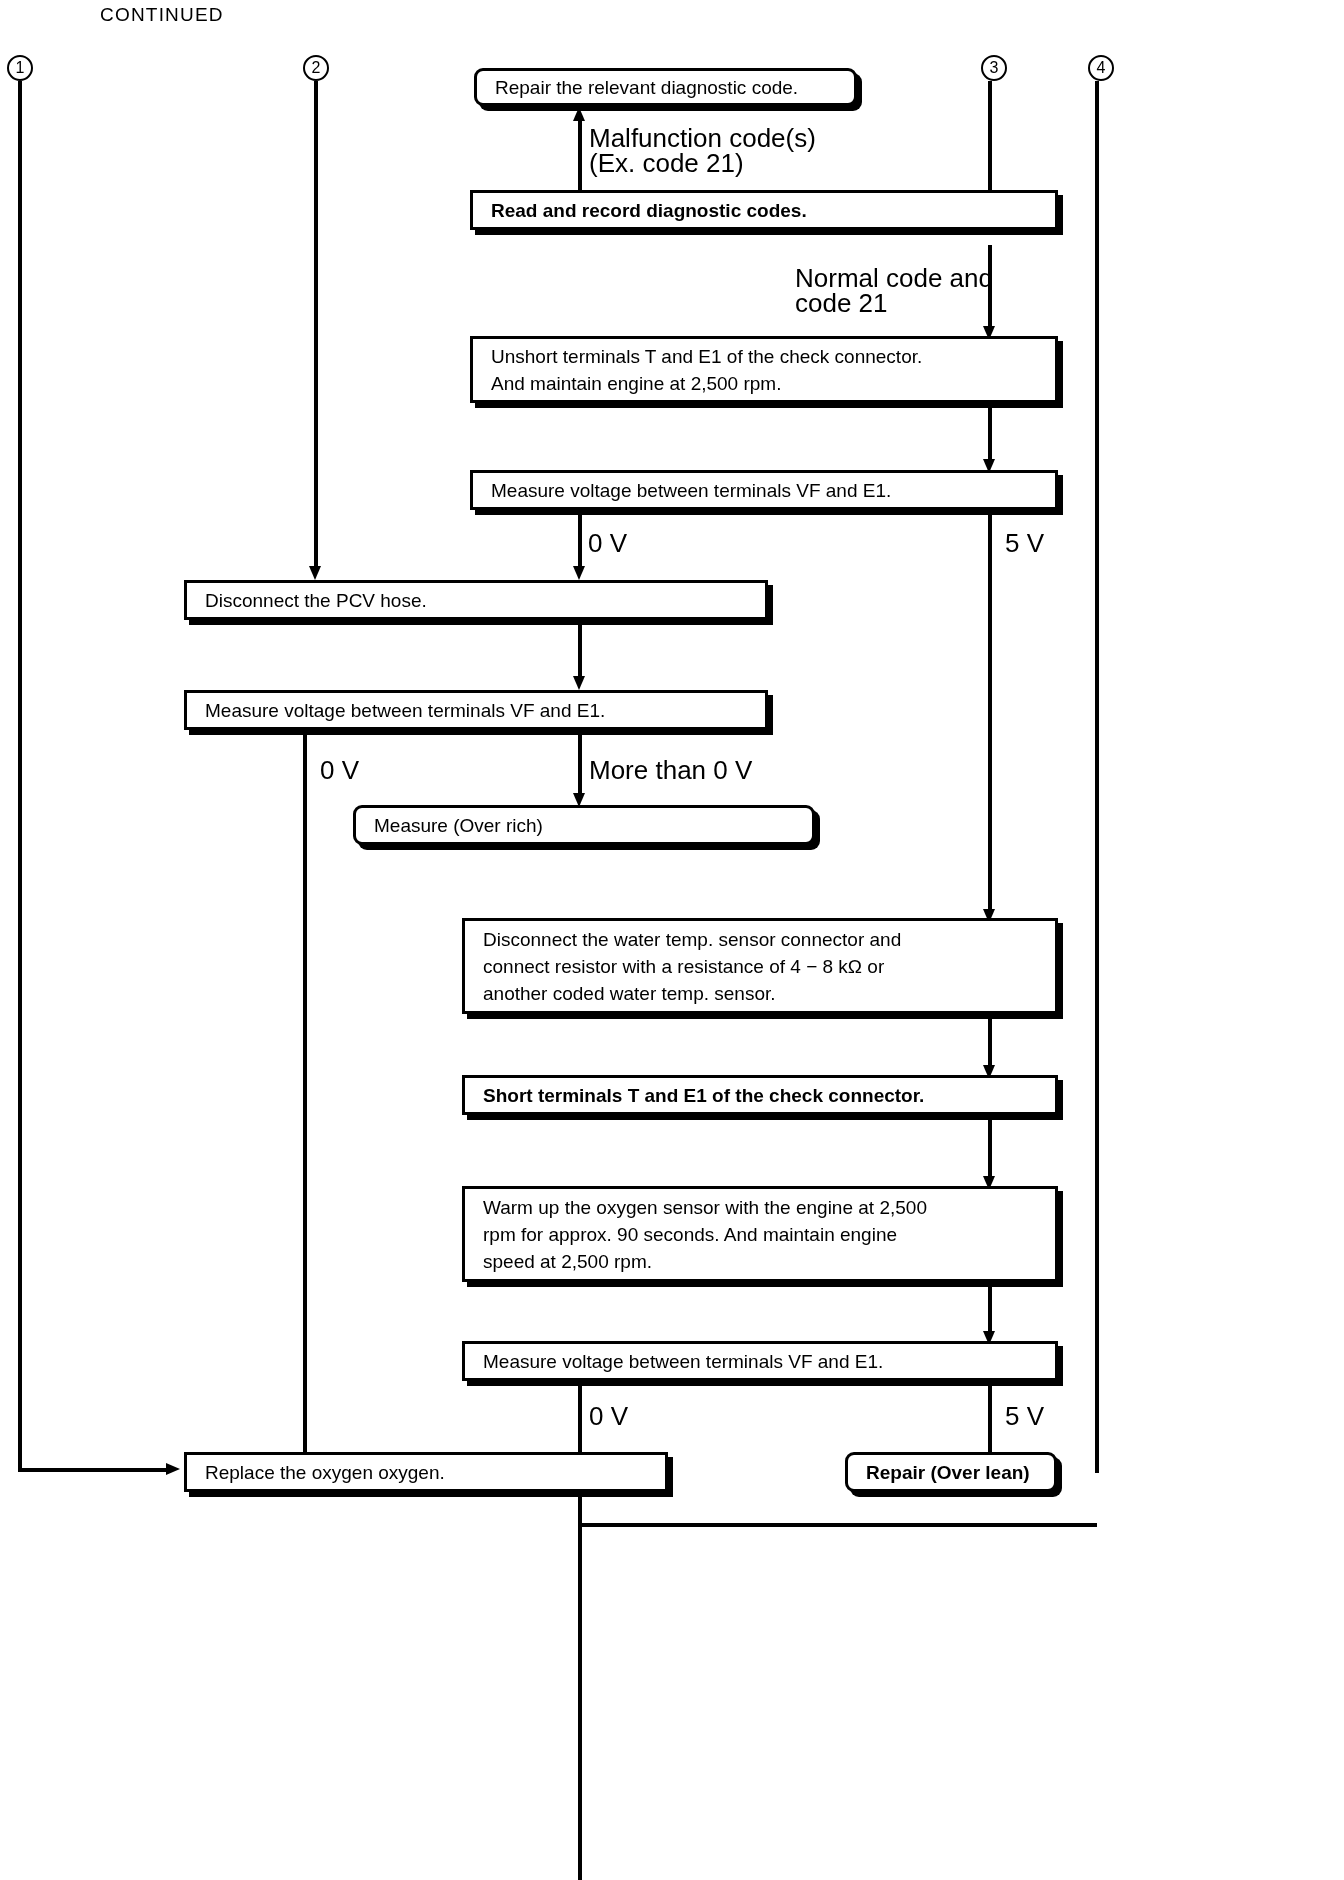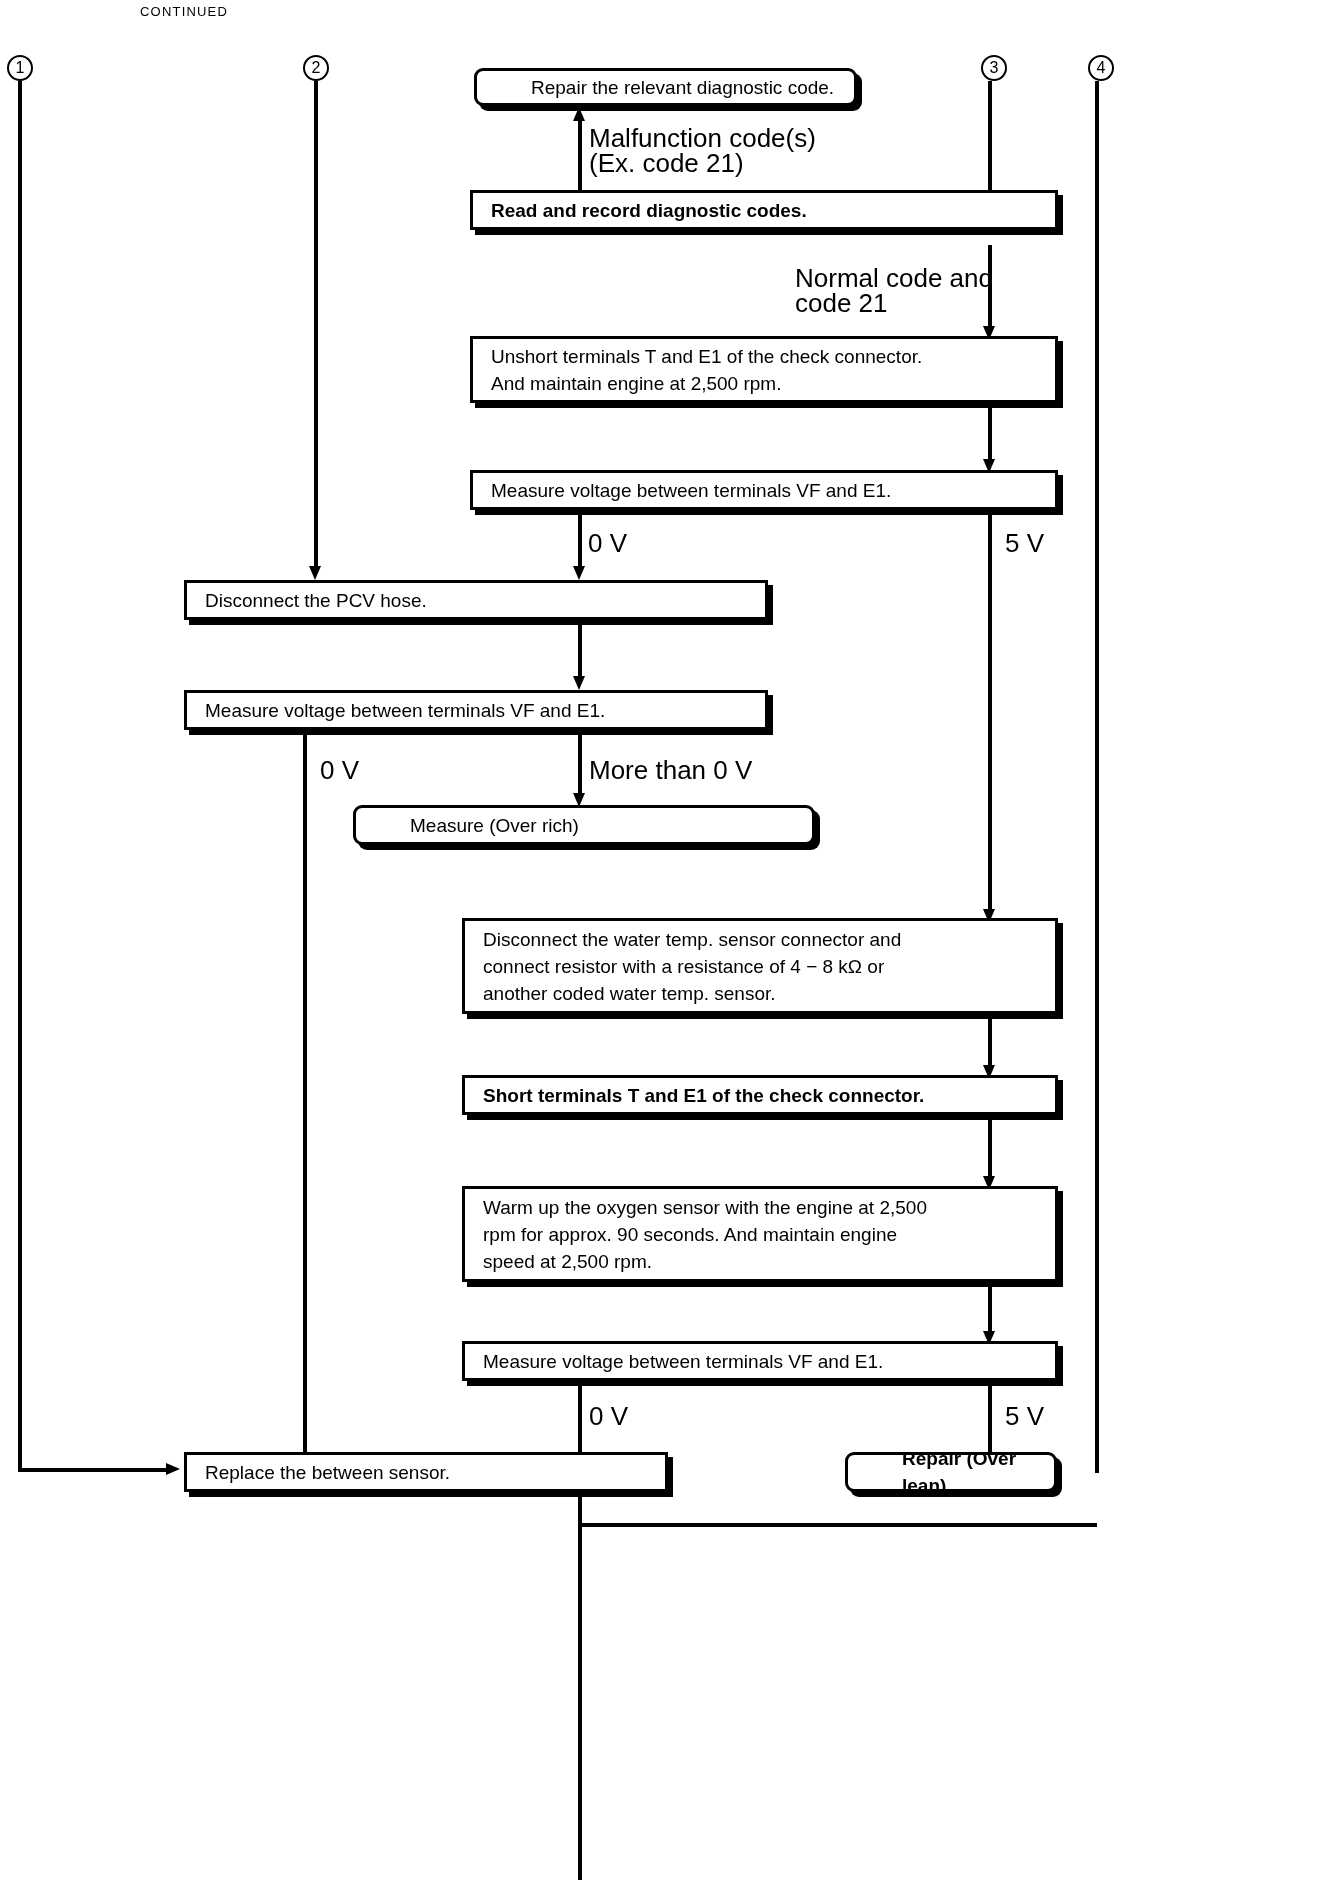--- a/index.html
+++ b/index.html
@@ -13,41 +13,39 @@
     height: 1880px;
     background: #ffffff;
     font-family: "Liberation Sans", sans-serif;
     color: #000000;
     overflow: hidden;
   }
 
   
   .title {
     position: absolute;
-    font-size: 13px;
+    font-size: 19px;
     letter-spacing: 1.2px;
     font-weight: 400;
     white-space: pre;
-    margin-left: 40px;
   }
 
   
   .box {
     position: absolute;
     box-sizing: border-box;
     background: #ffffff;
     border: 3px solid #000000;
     box-shadow: 5px 5px 0 0 #000000;
     display: flex;
     align-items: center;
   }
   .box.rounded {
     border-radius: 9px;
     box-shadow: 5px 5px 0 0 #000000;
-    padding-left: 36px;
   }
   .box .txt {
     display: block;
     padding: 0 0 0 18px;
     font-size: 19px;
     line-height: 27px;
     white-space: pre-line;
   }
 
   
@@ -227,21 +225,21 @@
 
   <div class="vline" style="left:578px; top:1384px; height:76px;"></div>
   <div class="arrow-down" style="left:573px; top:1458px;"></div>
   <div class="elabel" style="left:589px; top:1404px;">0 V</div>
 
   <div class="vline" style="left:988px; top:1384px; height:76px;"></div>
   <div class="arrow-down" style="left:983px; top:1458px;"></div>
   <div class="elabel" style="left:1005px; top:1404px;">5 V</div>
 
   <div class="box" style="left:184px; top:1452px; width:484px; height:40px;">
-    <span class="txt">Replace the between sensor.</span>
+    <span class="txt">Replace the oxygen oxygen.</span>
   </div>
 
   <div class="box rounded" style="left:845px; top:1452px; width:212px; height:40px;font-weight:bold;">
     <span class="txt">Repair (Over lean)</span>
   </div>
 
   <div class="vline" style="left:578px; top:1495px; height:385px;"></div>
   <div class="hline" style="left:578px; top:1523px; width:519px;"></div>
 
 </div>

